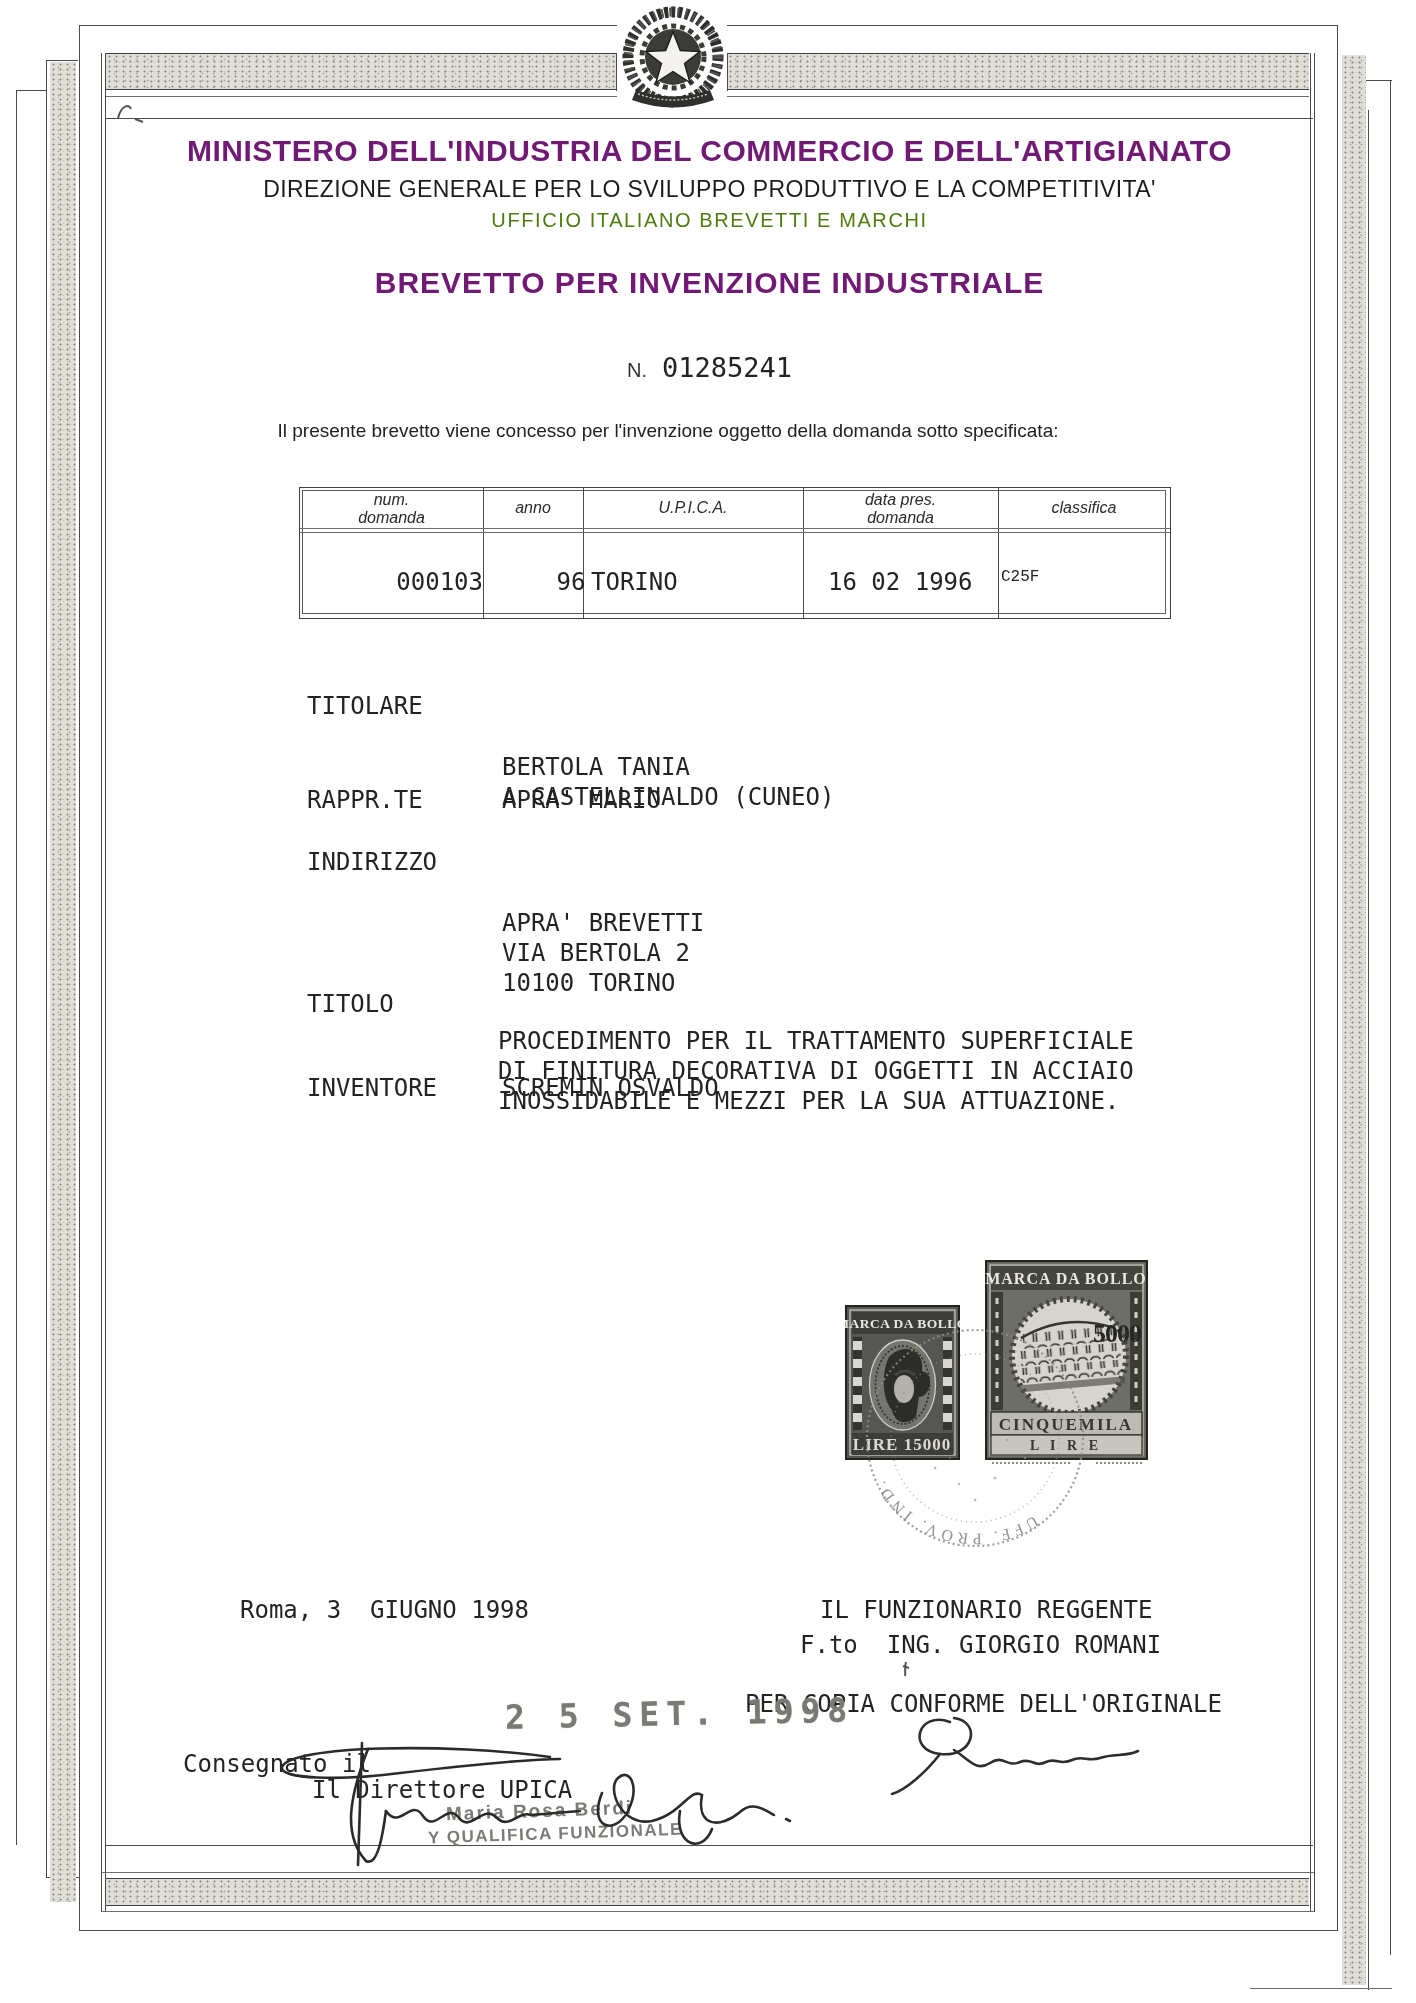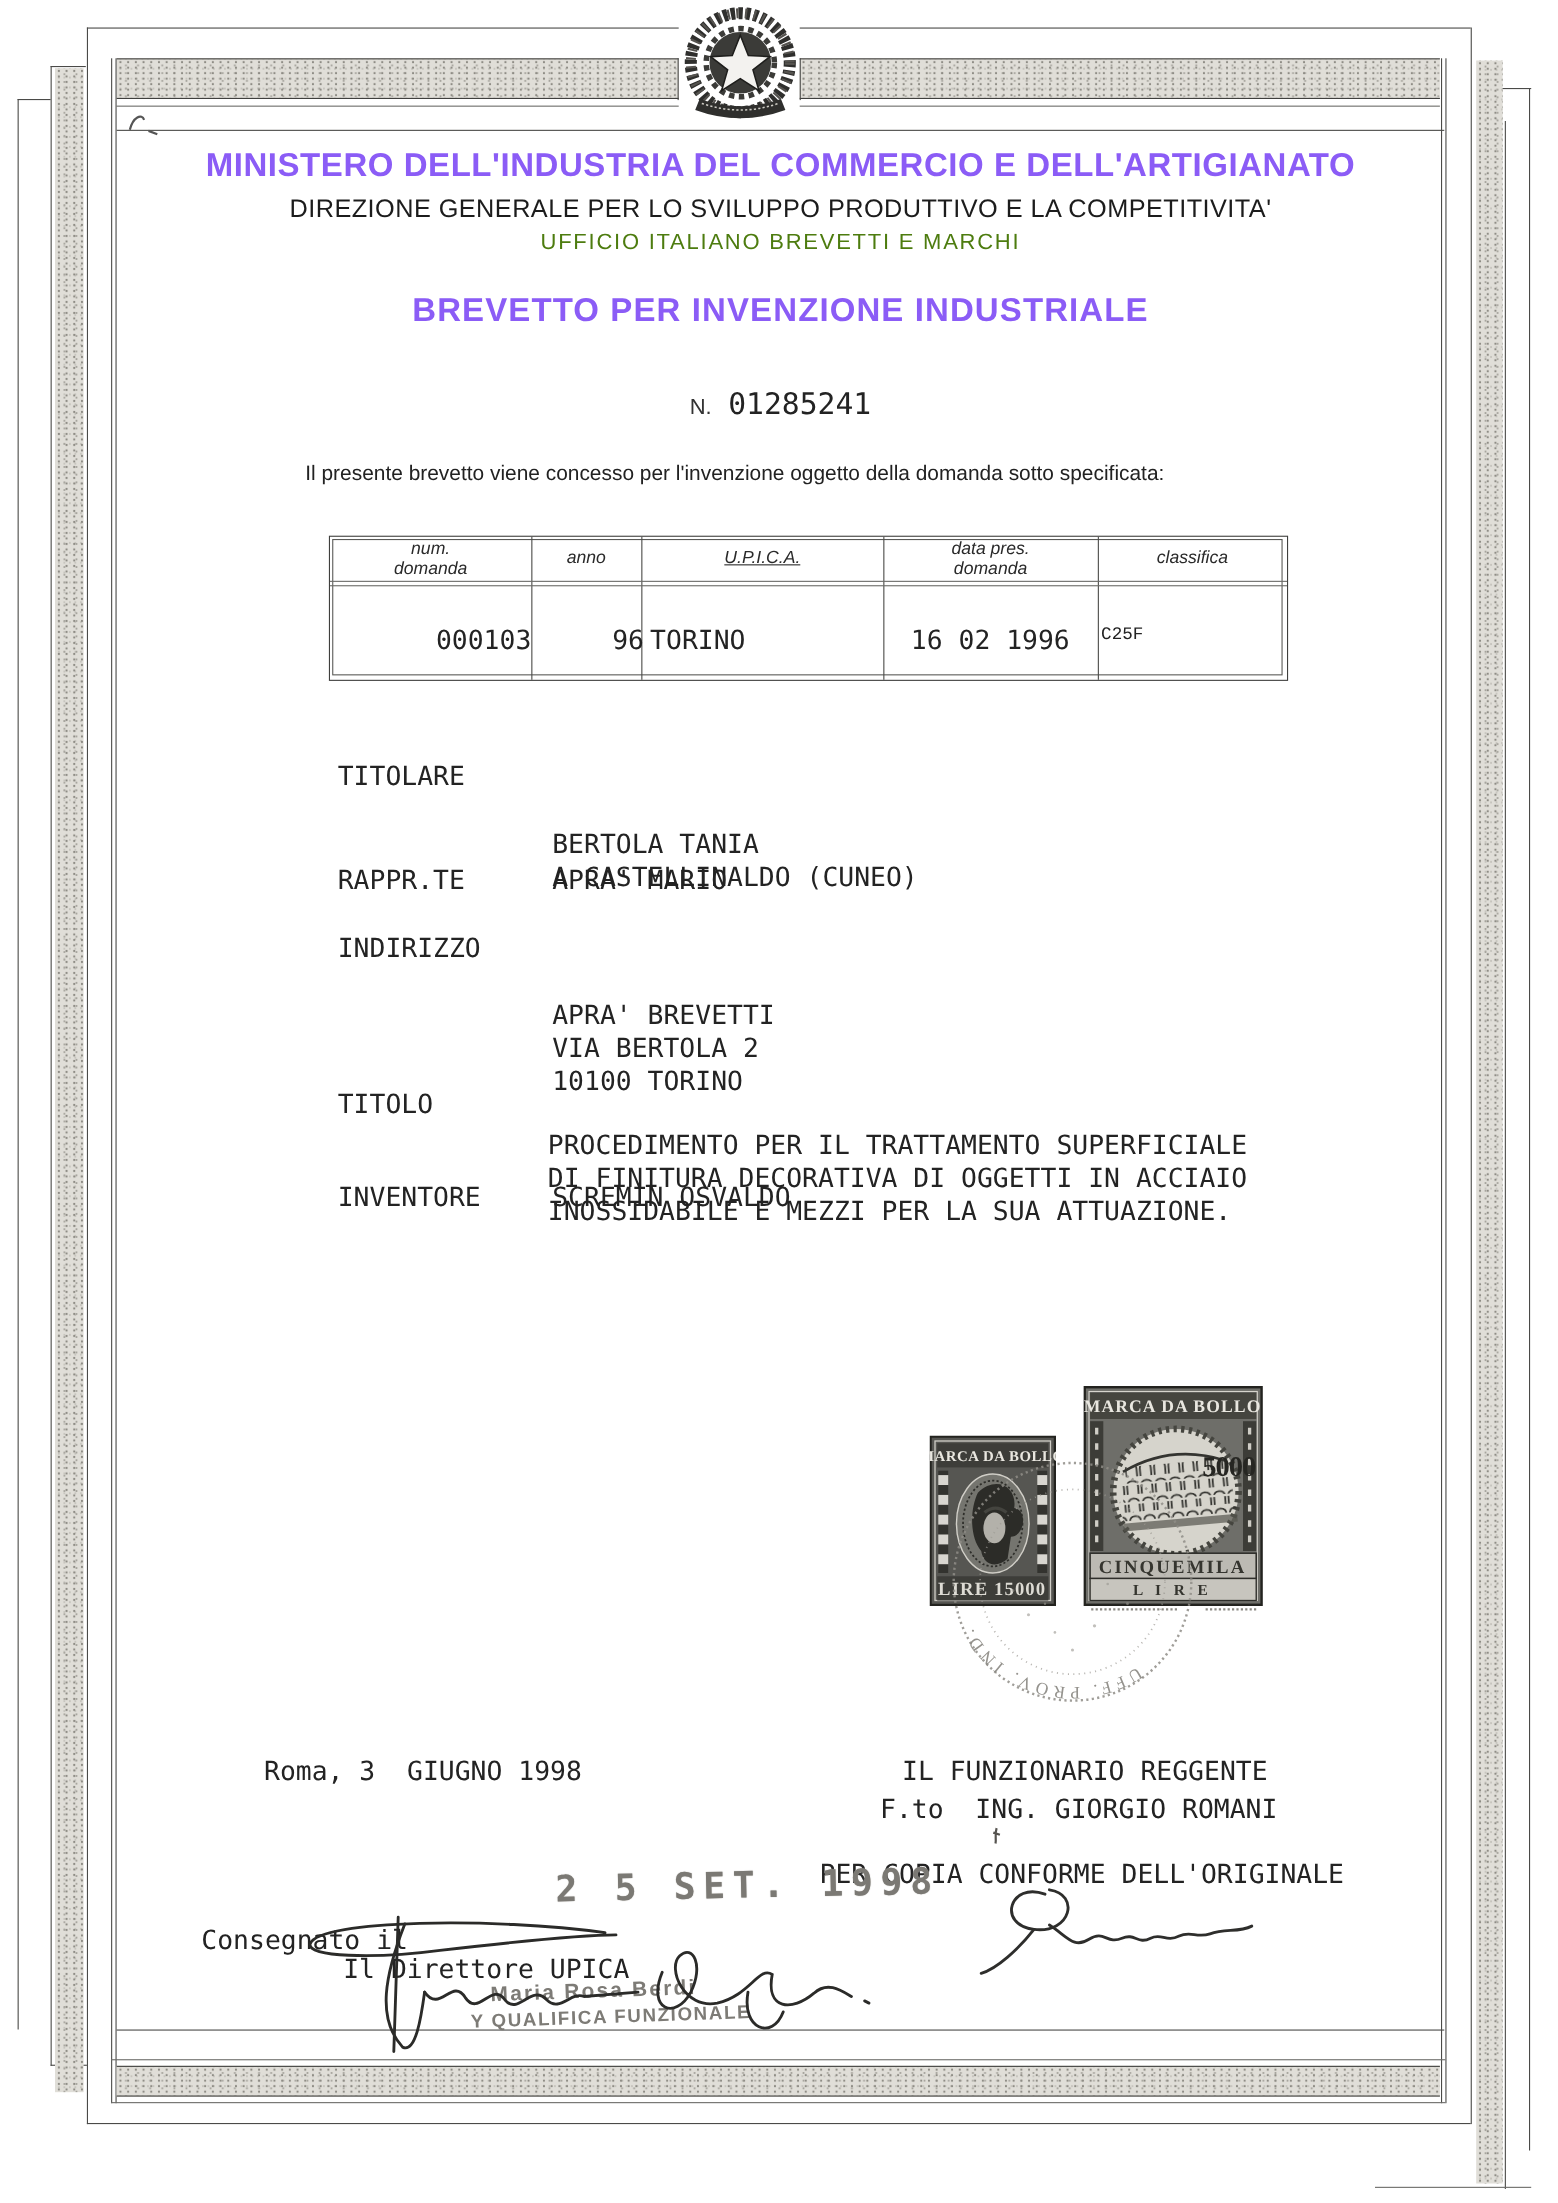--- a/index.html
+++ b/index.html
@@ -14,21 +14,21 @@
     background-color:#e0ded8;
     background-image:
       radial-gradient(circle,#8f8d86 0.7px,transparent 1.4px),
       radial-gradient(circle,#a5a39c 0.6px,transparent 1.2px),
       radial-gradient(circle,#c0beb7 0.5px,transparent 1px);
     background-size:7px 5px,11px 7px,5px 9px;
     background-position:0 0,3px 2px,1px 4px;
   }
   .band{border-top:1.6px solid #3f3f3d;border-bottom:1.6px solid #3f3f3d;}
   .center{text-align:center;}
-  .hdr-b{font-weight:bold;letter-spacing:.5px;color:#8b5cf6;}
+  .hdr-b{font-weight:bold;letter-spacing:.5px;color:#701a75;}
   .it{font-style:italic;color:#2a2a2a;}
   .graytxt{color:#7a7a7a;}
   svg text{font-family:"Liberation Serif","DejaVu Serif",serif;}
 </style>
 </head>
 <body>
 
 <div class="vline" style="left:16px;top:90px;height:1755px;"></div>
 <div class="hline" style="left:16px;top:90px;width:30px;"></div>
 <div class="vline" style="left:46px;top:60px;height:1818px;"></div>
@@ -101,21 +101,21 @@
   <div class="vline" style="left:698px;top:0;height:130px;width:1.2px;"></div>
 
   <div class="hline thin" style="left:0;top:40px;width:870px;"></div>
   <div class="hline thin" style="left:0;top:44px;width:870px;"></div>
 
   <div class="abs it center" style="left:0;top:3px;width:183px;font-size:16px;line-height:18px;">
     <div>num.</div>
       <div>domanda</div>
   </div>
   <div class="abs it center" style="left:183px;top:11px;width:100px;font-size:16px;">anno</div>
-  <div class="abs it center" style="left:283px;top:11px;width:220px;font-size:16px;text-decoration:underline;">U.P.I.C.A.</div>
+  <div class="abs it center" style="left:283px;top:11px;width:220px;font-size:16px;">U.P.I.C.A.</div>
   <div class="abs it center" style="left:503px;top:3px;width:195px;font-size:16px;line-height:18px;">
     <div>data pres.</div>
       <div>domanda</div>
   </div>
   <div class="abs it center" style="left:698px;top:11px;width:172px;font-size:16px;">classifica</div>
 
   <div class="abs mono center" style="left:0;top:80px;width:183px;font-size:24px;text-align:right;">000103</div>
   <div class="abs mono center" style="left:183px;top:80px;width:100px;font-size:24px;padding-left:38px;">96</div>
   <div class="abs mono" style="left:291px;top:80px;font-size:24px;">TORINO</div>
   <div class="abs mono" style="left:528px;top:80px;font-size:24px;">16 02 1996</div>

